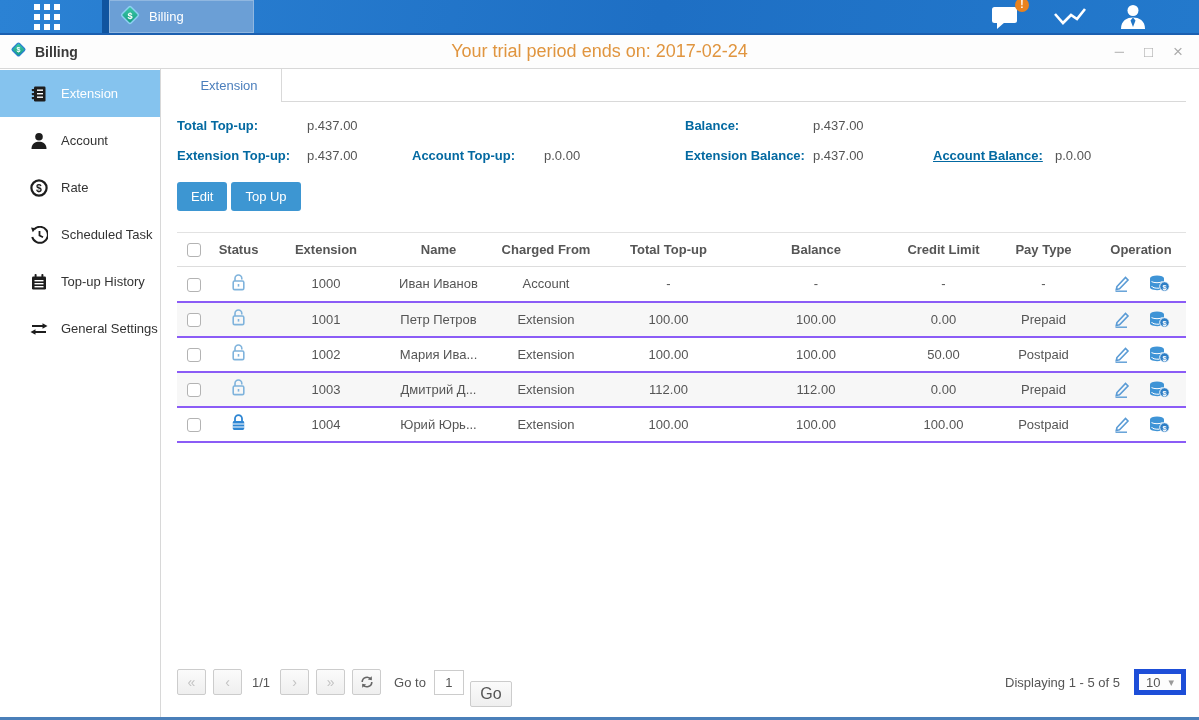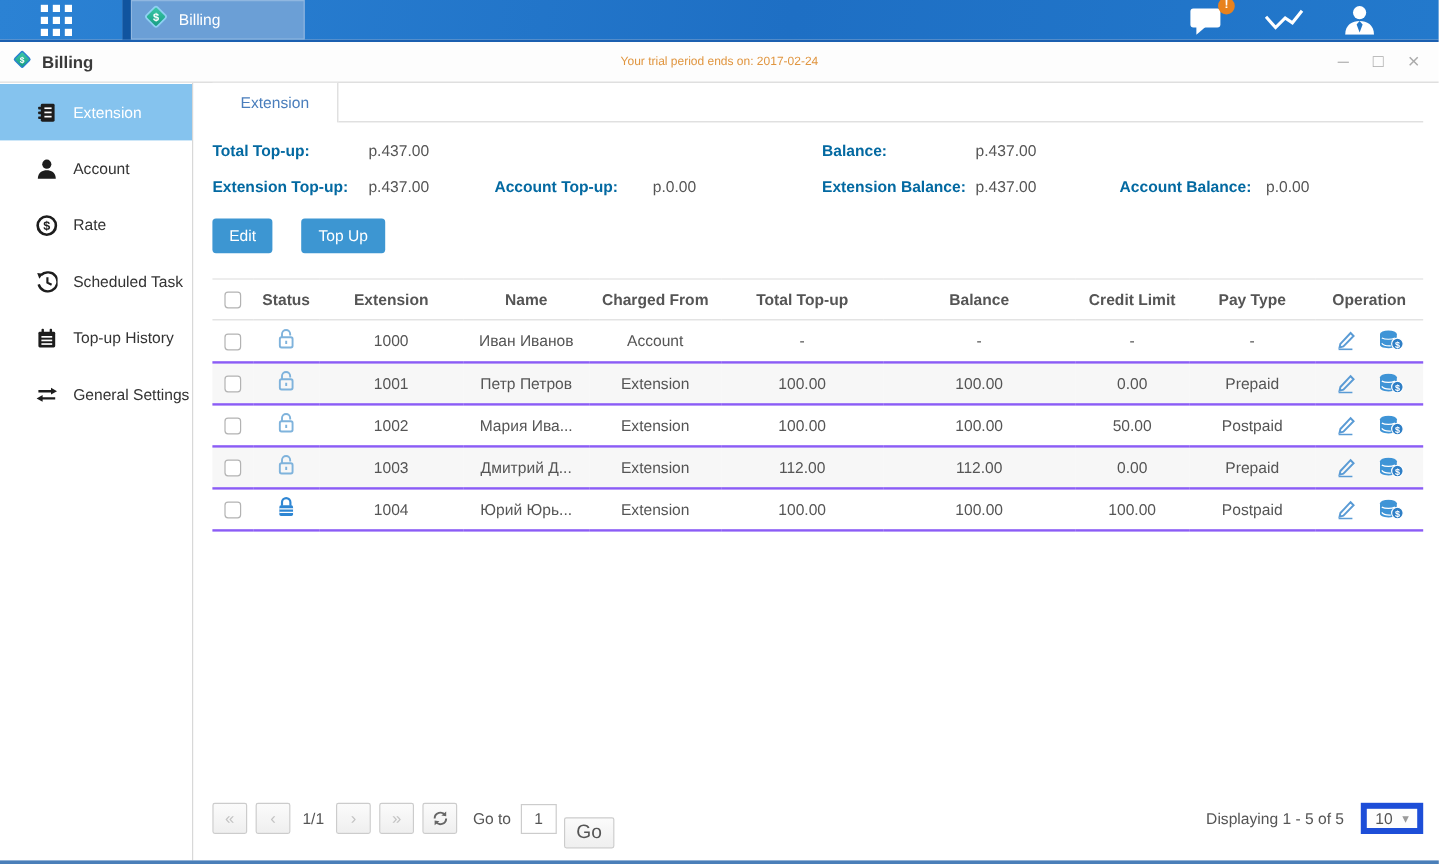--- a/index.html
+++ b/index.html
@@ -21,21 +21,21 @@
   .tb-icon { position:relative; cursor:pointer; display:flex; }
   .badge { position:absolute; top:-6px; right:-8px; width:14px; height:14px; border-radius:50%;
     background:#e8821e; color:#fff; font-size:10px; font-weight:bold; display:flex;
     align-items:center; justify-content:center; }
 
   
   .win-header { height:34px; background:#fdfdfd; border-bottom:1px solid #d8d8d8;
     display:flex; align-items:center; position:relative; }
   .win-title { display:flex; align-items:center; gap:8px; margin-left:10px; }
   .win-title .t { font-size:14px; font-weight:bold; color:#3a3a3a; }
-  .trial { position:absolute; left:0; right:0; text-align:center; color:#e0953f; font-size:10px; pointer-events:none; }
+  .trial { position:absolute; left:0; right:0; text-align:center; color:#e0953f; font-size:18px; pointer-events:none; }
   .win-controls { margin-left:auto; display:flex; align-items:center; gap:20px; margin-right:16px; z-index:2; }
   .win-controls span { color:#ababab; font-size:13px; cursor:pointer; line-height:1; }
 
   
   .content { display:flex; height:648px; position:relative; }
   .sidebar { width:168px; background:#fff; border-right:1px solid #d8d8d8; padding-top:1px; }
   .side-item { height:47px; display:flex; align-items:center; padding-left:30px; gap:13px;
     font-size:13px; color:#333; cursor:pointer; }
   .side-item.active { background:#85c3ee; color:#fff; }
   .side-item svg { flex:0 0 auto; }
@@ -47,24 +47,24 @@
   .tab-active { width:105px; display:flex; align-items:center; justify-content:center;
     color:#4a7ebc; font-size:13px; border-right:1px solid #d9d9d9; background:#fff; cursor:pointer; }
   .tabstrip-rest { flex:1; border-bottom:1px solid #d9d9d9; }
 
   
   .summary { margin-top:16px; display:grid; grid-template-columns:508px 1fr; row-gap:15px; font-size:13px; }
   .sumrow { display:flex; align-items:baseline; }
   .sumrow b { color:#0369a1; }
   .sumrow .v { color:#555; }
   .w130 { width:130px; } .w105 { width:105px; } .w132 { width:132px; }
-  .w128 { width:128px; } .w120 { width:120px; } .w122 { width:122px; }
-
-  
-  .btn-row { margin-top:19px; display:flex; gap:24px; }
+  .w128 { width:128px; } .w120 { width:120px; } .w122 { width:122px;text-decoration:underline; }
+
+  
+  .btn-row { margin-top:19px; display:flex; gap:4px; }
   .btn { background:#3d96d2; color:#fff; font-size:13px; border:none; border-radius:3px;
     padding:7px 14px; cursor:pointer; }
 
   
   table { margin-top:21px; width:100%; border-collapse:collapse; font-size:13px; color:#555; table-layout:fixed; }
   thead tr { border-top:1px solid #e2e2e2; border-bottom:1px solid #ddd; }
   th { font-weight:bold; color:#555; height:34px; text-align:center; }
   tbody tr { height:35px; border-bottom:2px solid #8b5cf6; }
   tbody tr:nth-child(even) { background:#f7f7f7; }
   td { text-align:center; }

